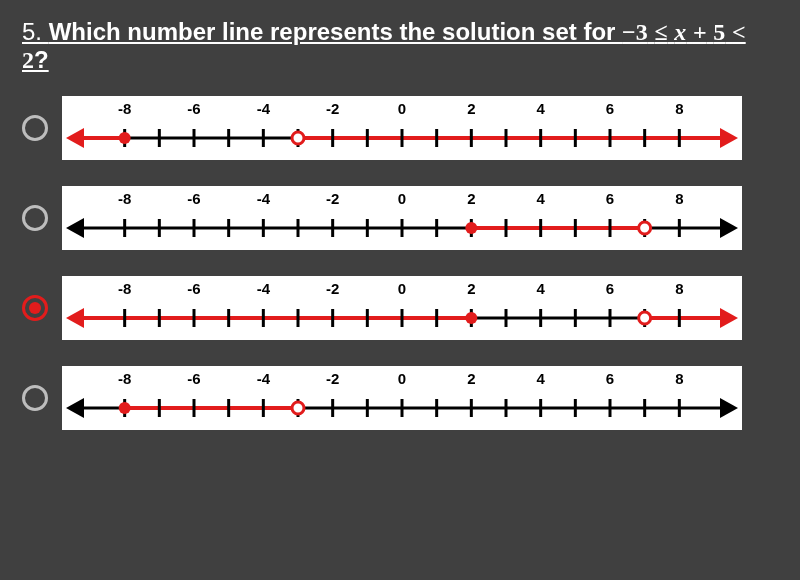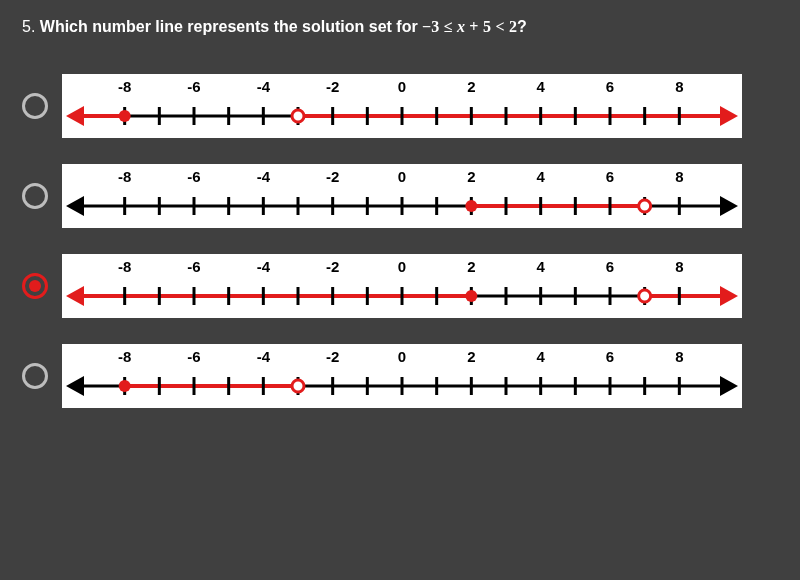--- a/index.html
+++ b/index.html
@@ -5,23 +5,24 @@
     * { margin: 0; padding: 0; box-sizing: border-box; }
     body {
       width: 800px;
       height: 580px;
       background: #404040;
       font-family: Arial, sans-serif;
       padding: 18px 22px;
       color: #fff;
     }
     .question {
-      font-size: 16px;
+      font-size: 24px;
       font-weight: bold;
-      margin-bottom: 38px;
+      margin-bottom: 22px;
+      text-decoration: underline;
     }
     .qnum { font-weight: normal; }
     .math { font-family: 'Times New Roman', serif; font-style: italic; }
     .math-sym { font-family: 'Times New Roman', serif; font-style: normal; }
     .options { display: flex; flex-direction: column; gap: 26px; }
     .option-row {
       display: flex;
       align-items: center;
       gap: 14px;
     }

